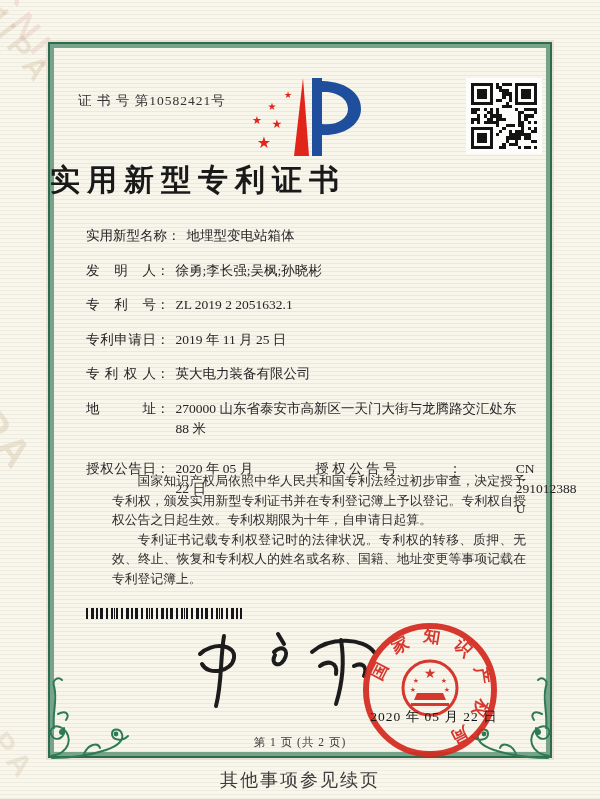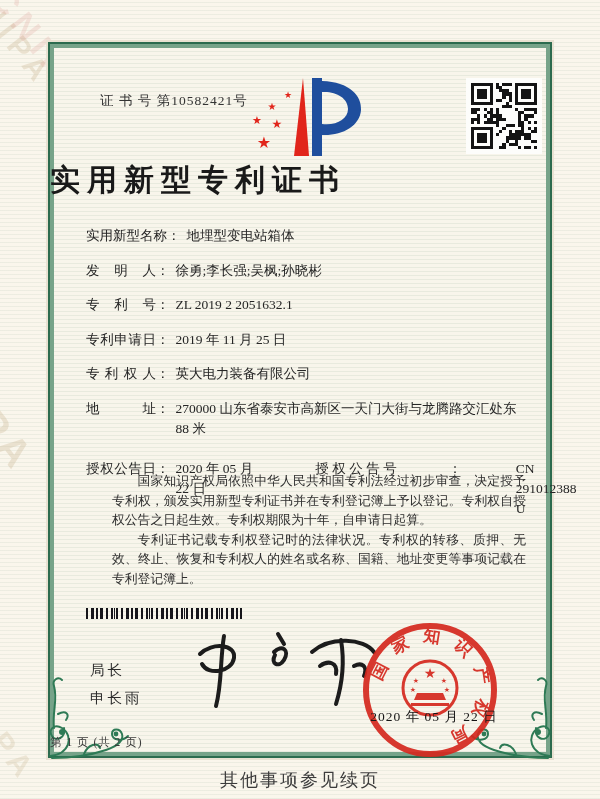--- a/index.html
+++ b/index.html
@@ -30,21 +30,21 @@
     background:
       repeating-linear-gradient(0deg, rgba(150,178,152,0.16) 0 1px, rgba(0,0,0,0) 1px 4px),
       #f8f5eb;
   }
   .corner-orn { position:absolute; width:92px; height:92px; pointer-events:none; }
   .corner-orn.bl { left:-6px; bottom:-6px; }
   .corner-orn.br { right:-6px; bottom:-6px; transform:scaleX(-1); }
   
   .cert-no {
     position:absolute; left:28px; top:48px;
-    font-size:13.5px; color:#343434; letter-spacing:1px;margin-left:22px;
+    font-size:13.5px; color:#343434; letter-spacing:1px;
   }
   .qr { position:absolute; right:8px; top:34px; width:76px; height:76px; background:#fdfdfb; padding:5px; }
   .qr svg { width:100%; height:100%; display:block; }
   .logo { position:absolute; left:180px; top:30px; width:144px; height:88px; }
   .title {
     position:absolute; left:0; top:116px; width:100%;
     text-align:left; font-size:30px; font-weight:bold; color:#191919;
     letter-spacing:7px;
   }
   
@@ -77,21 +77,21 @@
   .sig-labels { position:absolute; left:40px; top:612px; font-size:14.5px; color:#2c2c2c; letter-spacing:3px; line-height:28px; }
   .sig-script { position:absolute; left:128px; top:578px; width:210px; height:100px; }
   
   .seal { position:absolute; left:306px; top:572px; width:148px; height:148px; }
   .seal-date {
     position:absolute; left:300px; top:664px; width:168px; text-align:center;
     font-size:13.5px; color:#161616; letter-spacing:1px; font-weight:500;
   }
   
   .page-no {
-    position:absolute; left:0; bottom:6px; width:100%; 
+    position:absolute; left:0; bottom:6px; width:100%; text-align:center;
     font-size:11.5px; color:#3a3a3a; letter-spacing:1px;
   }
   .cont-note {
     position:absolute; left:0; top:768px; width:100%; text-align:center;
     font-size:18px; color:#3c3c3c; letter-spacing:2px;
   }
 </style>
 </head>
 <body>
 
@@ -328,24 +328,20 @@
       </div>
     </div>
 
     <div class="body-text">
       <p>国家知识产权局依照中华人民共和国专利法经过初步审查，决定授予专利权，颁发实用新型专利证书并在专利登记簿上予以登记。专利权自授权公告之日起生效。专利权期限为十年，自申请日起算。</p>
       <p>专利证书记载专利权登记时的法律状况。专利权的转移、质押、无效、终止、恢复和专利权人的姓名或名称、国籍、地址变更等事项记载在专利登记簿上。</p>
     </div>
 
     <div class="barcode"></div>
 
-    <div class="sig-labels">
-      <div>局长</div>
-      <div>申长雨</div>
-    </div>
 
     <svg class="sig-script" viewBox="0 0 210 100">
       <g fill="none" stroke="#1c1c1c" stroke-width="4" stroke-linecap="round">
         <path d="M46,14 C42,38 44,62 38,84"></path>
         <path d="M22,32 C34,20 58,22 56,36 C54,50 30,54 24,42"></path>
         <path d="M96,30 C104,22 112,28 106,38 C101,46 92,42 97,33"></path>
         <path d="M100,12 l6,10"></path>
         <path d="M134,30 C152,14 186,16 196,30"></path>
         <path d="M163,18 C167,42 163,66 158,82"></path>
         <path d="M142,44 C150,38 160,40 158,52"></path>

